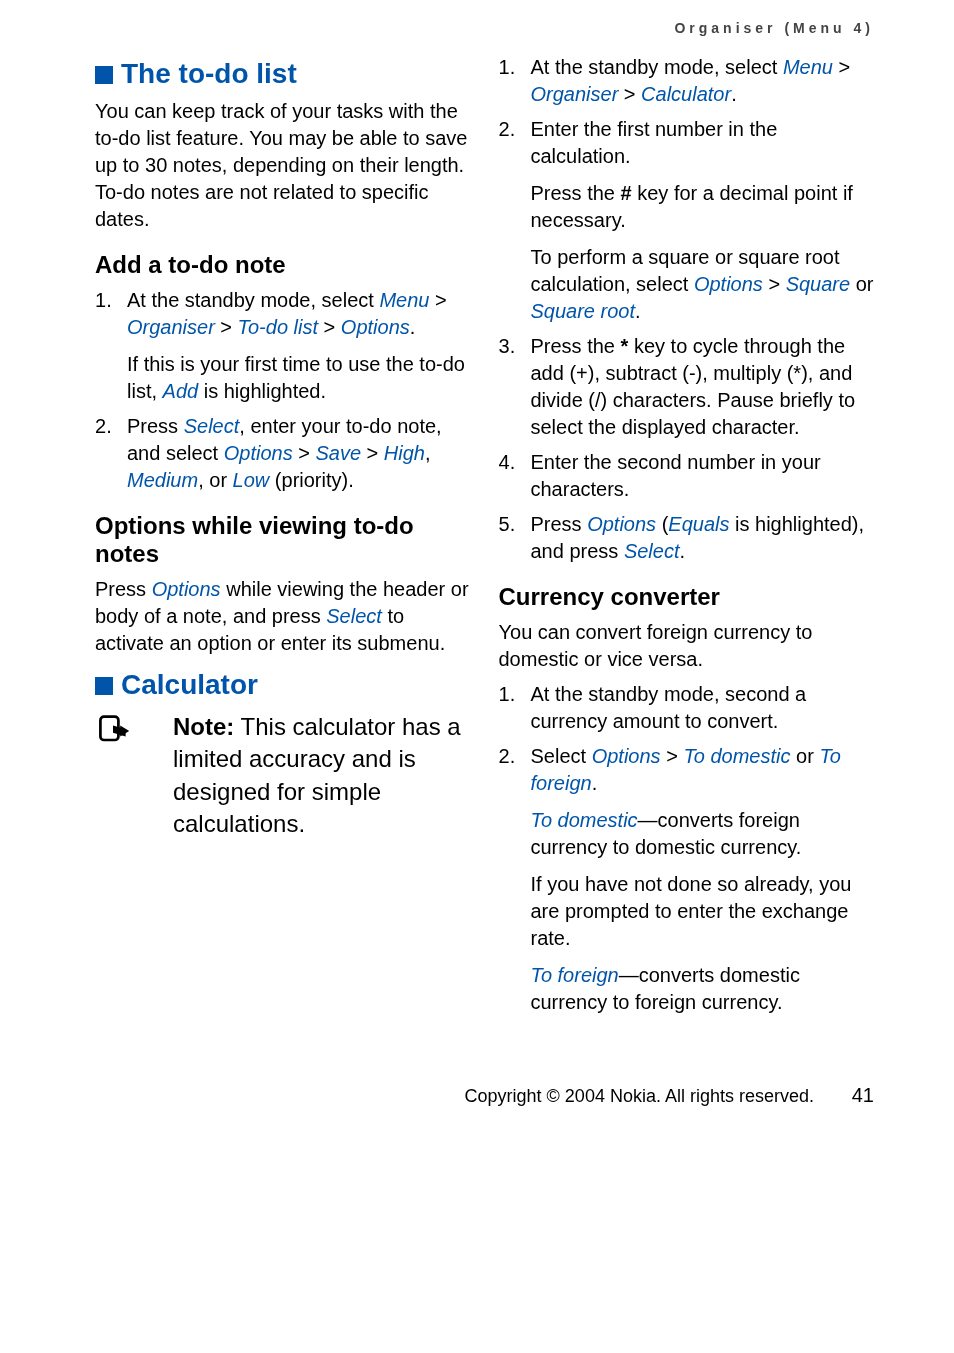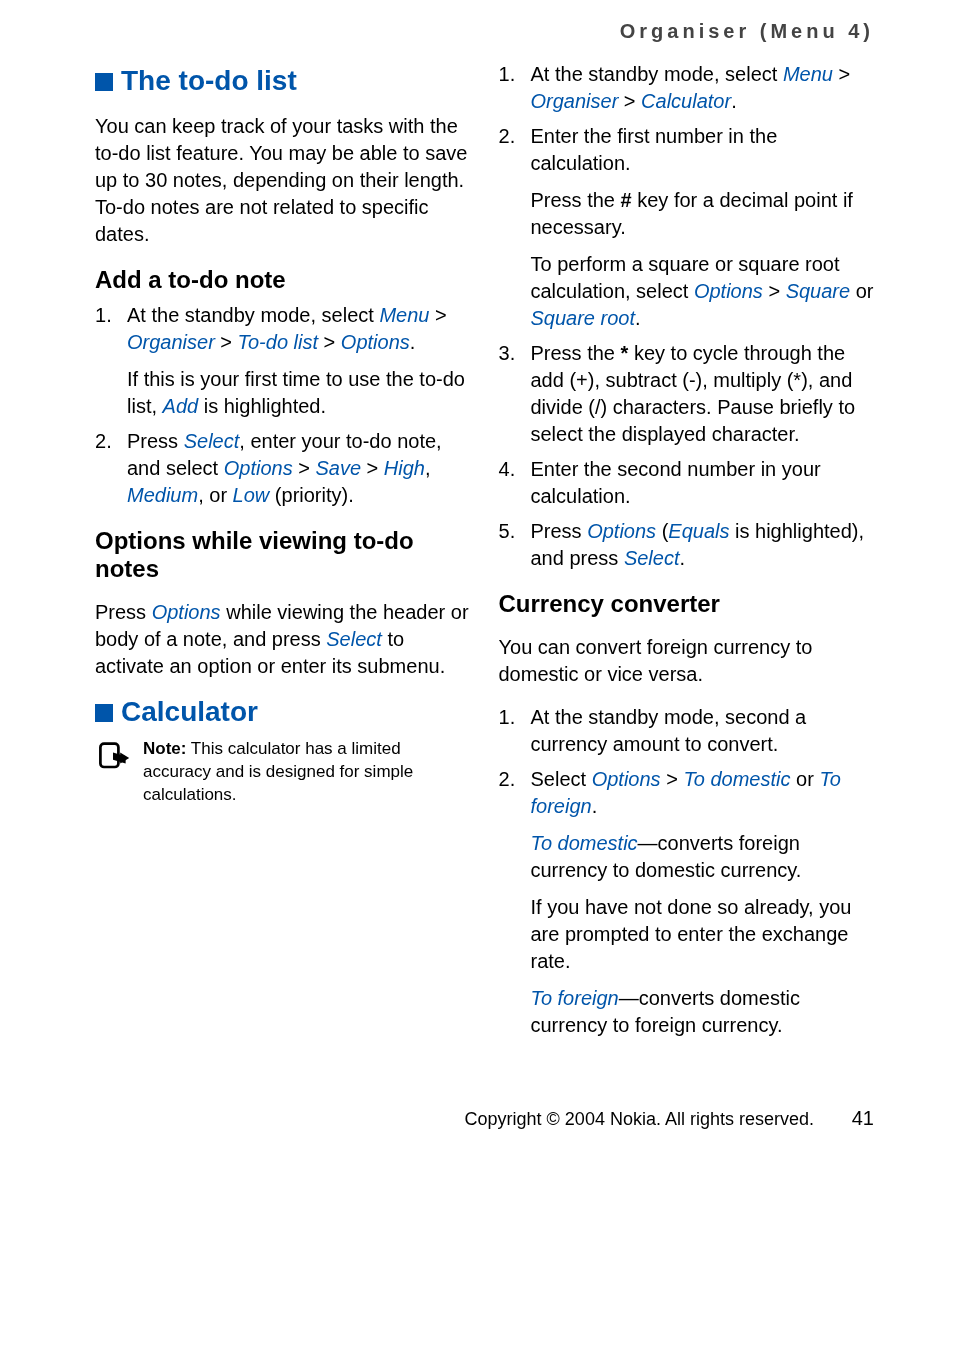--- a/index.html
+++ b/index.html
@@ -9,21 +9,21 @@
     background: #fff;
     color: #000;
     width: 954px;
   }
   .page {
     padding: 20px 80px 30px 95px;
     box-sizing: border-box;
   }
   .header-text {
     text-align: right;
-    font-size: 20px;
+    font-size: 14px;
     letter-spacing: 4px;
     color: #444;
     font-weight: bold;
     margin-bottom: 10px;
   }
   .columns {
     display: flex;
     gap: 28px;
   }
   .col {
@@ -49,21 +49,21 @@
   }
   .sub-title {
     color: #000000;
     font-size: 24px;
     font-weight: bold;
     margin: 18px 0 8px 0;
   }
   p {
     font-size: 20px;
     line-height: 1.35;
-    margin: 16px 0;
+    margin: 8px 0;
   }
   ol {
     padding-left: 0;
     margin: 6px 0;
     list-style: none;
     counter-reset: item;
   }
   ol > li {
     font-size: 20px;
     line-height: 1.35;
@@ -90,22 +90,23 @@
     display: flex;
     gap: 12px;
     margin-top: 10px;
   }
   .note-icon svg {
     width: 36px;
     height: 36px;
     margin-top: 2px;
   }
   .note-text {
-    font-size: 17px;
+    font-size: 24px;
     line-height: 1.35;
+    margin-left: 30px;
   }
   .note-text .bold {
     font-weight: bold;
   }
   .footer {
     margin-top: 60px;
     display: flex;
     justify-content: space-between;
     align-items: baseline;
     font-size: 18px;
@@ -172,21 +173,21 @@
           <span>At the standby mode, select </span><span><span class="em">Menu</span><span> &gt; </span><span class="em">Organiser</span><span> &gt; </span><span class="em">Calculator</span><span>.</span></span>
         </li>
         <li>
           <span>Enter the first number in the calculation.</span>
           <span class="sub-para"><span>Press the </span><span style="font-weight: bold;">#</span><span> key for a decimal point if necessary.</span></span>
           <span class="sub-para"><span>To perform a square or square root calculation, select </span><span class="em">Options</span><span> &gt; </span><span class="em">Square</span><span> or </span><span class="em">Square root</span><span>.</span></span>
         </li>
         <li>
           <span><span>Press the </span><span style="font-weight: bold;">*</span><span> key to cycle through the add (+), subtract (-), multiply (*), and divide (/) characters. Pause briefly to select the displayed character.</span></span>
         </li>
-        <li>Enter the second number in your calculation.</li>
+        <li>Enter the second number in your characters.</li>
         <li>
           <span><span>Press </span><span class="em">Options</span><span> (</span><span class="em">Equals</span><span> is highlighted), and press </span><span class="em">Select</span><span>.</span></span>
         </li>
       </ol>
 
       <div class="sub-title">Currency converter</div>
       <p>You can convert foreign currency to domestic or vice versa.</p>
       <ol>
         <li>At the standby mode, second a currency amount to convert.</li>
         <li>

